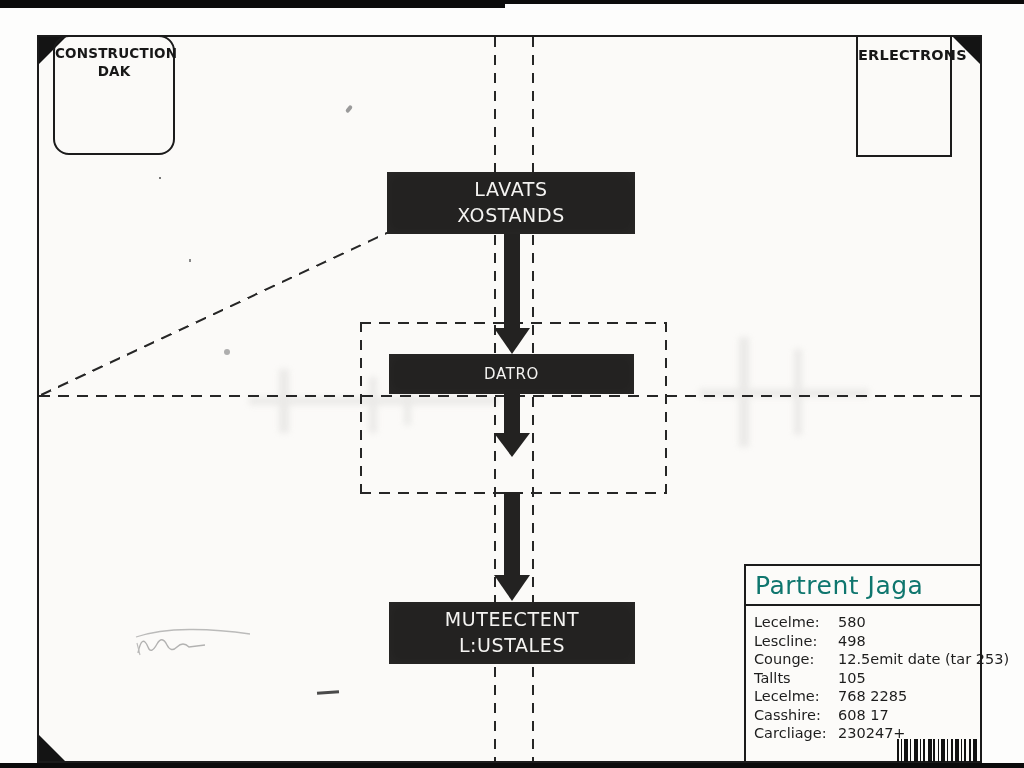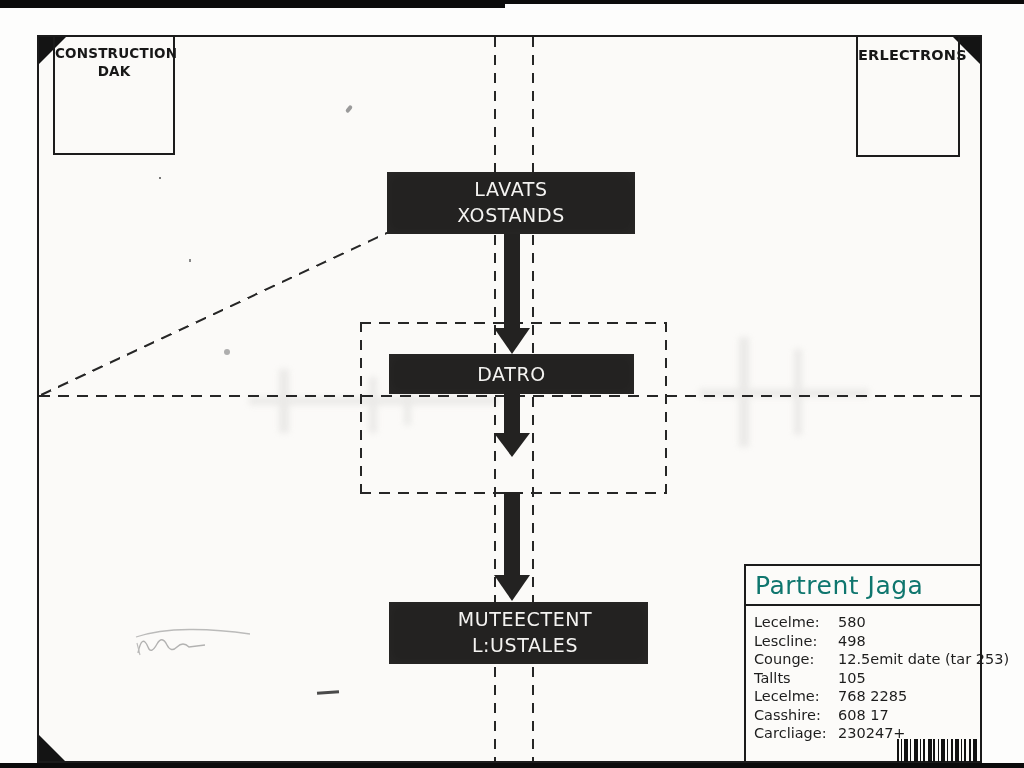--- a/index.html
+++ b/index.html
@@ -28,22 +28,22 @@
   .corner.tr{right:0;top:0;border-top:27px solid #141414;border-left:27px solid transparent;}
   .corner.bl{left:0;bottom:0;border-bottom:26px solid #141414;border-right:26px solid transparent;}
   .corner.br{right:0;bottom:0;border-bottom:28px solid #141414;border-left:28px solid transparent;}
 
   
   .corner-box{
     position:absolute;box-sizing:border-box;border:2px solid #1b1b1b;
     background:transparent;color:#171717;text-align:center;
   }
   .box-construction{left:14px;top:-2px;width:122px;height:120px;padding-top:8px;
-    font-size:13.5px;font-weight:600;line-height:1.3;letter-spacing:.2px;}
-  .box-erlectrons{left:817px;top:-2px;width:104px;height:122px;padding-top:10px;
+    font-size:13.5px;font-weight:600;line-height:1.3;letter-spacing:.2px;border-radius:16px;}
+  .box-erlectrons{left:817px;top:-2px;width:96px;height:122px;padding-top:10px;
     font-size:14.5px;font-weight:600;letter-spacing:.2px;}
 
   
   .vdash{position:absolute;width:2px;
     background:repeating-linear-gradient(180deg,#262626 0 10px,transparent 10px 18px);}
   .hdash{position:absolute;height:2px;
     background:repeating-linear-gradient(90deg,#262626 0 11px,transparent 11px 19px);}
   .center-v1{left:455px;top:0;height:724px;}
   .center-v2{left:493px;top:0;height:724px;}
   .center-h{left:0;top:358px;width:941px;}
@@ -62,23 +62,23 @@
   .sm-bar{background:#dddcda;position:absolute;}
 
   
   .flow-box{
     position:absolute;background:#232221;color:#f4f3f1;z-index:2;
     display:flex;flex-direction:column;align-items:center;justify-content:center;
     font-weight:normal;letter-spacing:.6px;text-align:center;
     box-shadow:inset 0 0 14px rgba(255,255,255,.03);
   }
   .fb-lavats{left:348px;top:135px;width:248px;height:62px;font-size:19px;line-height:1.35;}
-  .fb-datro{left:350px;top:317px;width:245px;height:40px;font-size:19px;}
+  .fb-datro{left:350px;top:317px;width:245px;height:40px;font-size:15px;}
   .fb-fact{left:350px;top:420px;width:245px;height:35px;font-size:15.5px;letter-spacing:.2px;}
-  .fb-mute{left:350px;top:565px;width:246px;height:62px;font-size:19px;line-height:1.35;padding-left:13px;}
+  .fb-mute{left:350px;top:565px;width:246px;height:62px;font-size:19px;line-height:1.35;}
 
   
   .arrow-stem{position:absolute;width:16px;background:#232221;z-index:2;}
   .arrow-head{position:absolute;width:0;height:0;z-index:2;
     border-left:18px solid transparent;border-right:18px solid transparent;}
   .st1{left:465px;top:197px;height:95px;}
   .hd1{left:455px;top:291px;border-top:26px solid #232221;}
   .st2{left:465px;top:353px;height:43px;}
   .hd2{left:455px;top:396px;border-top:24px solid #232221;}
   .st3{left:465px;top:455px;height:83px;}

